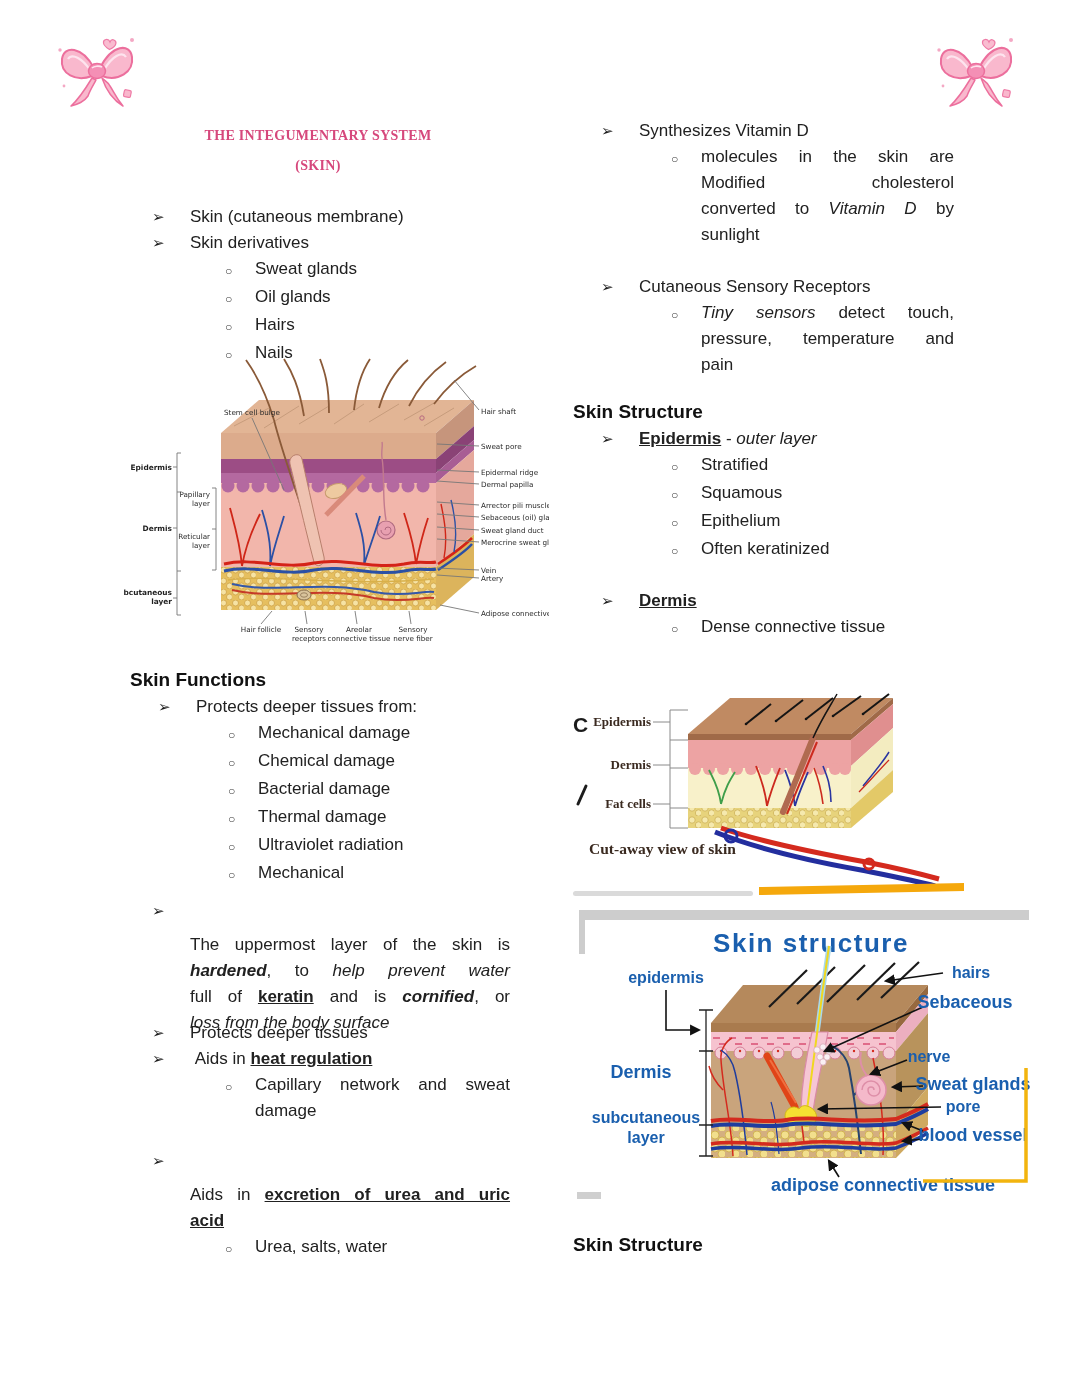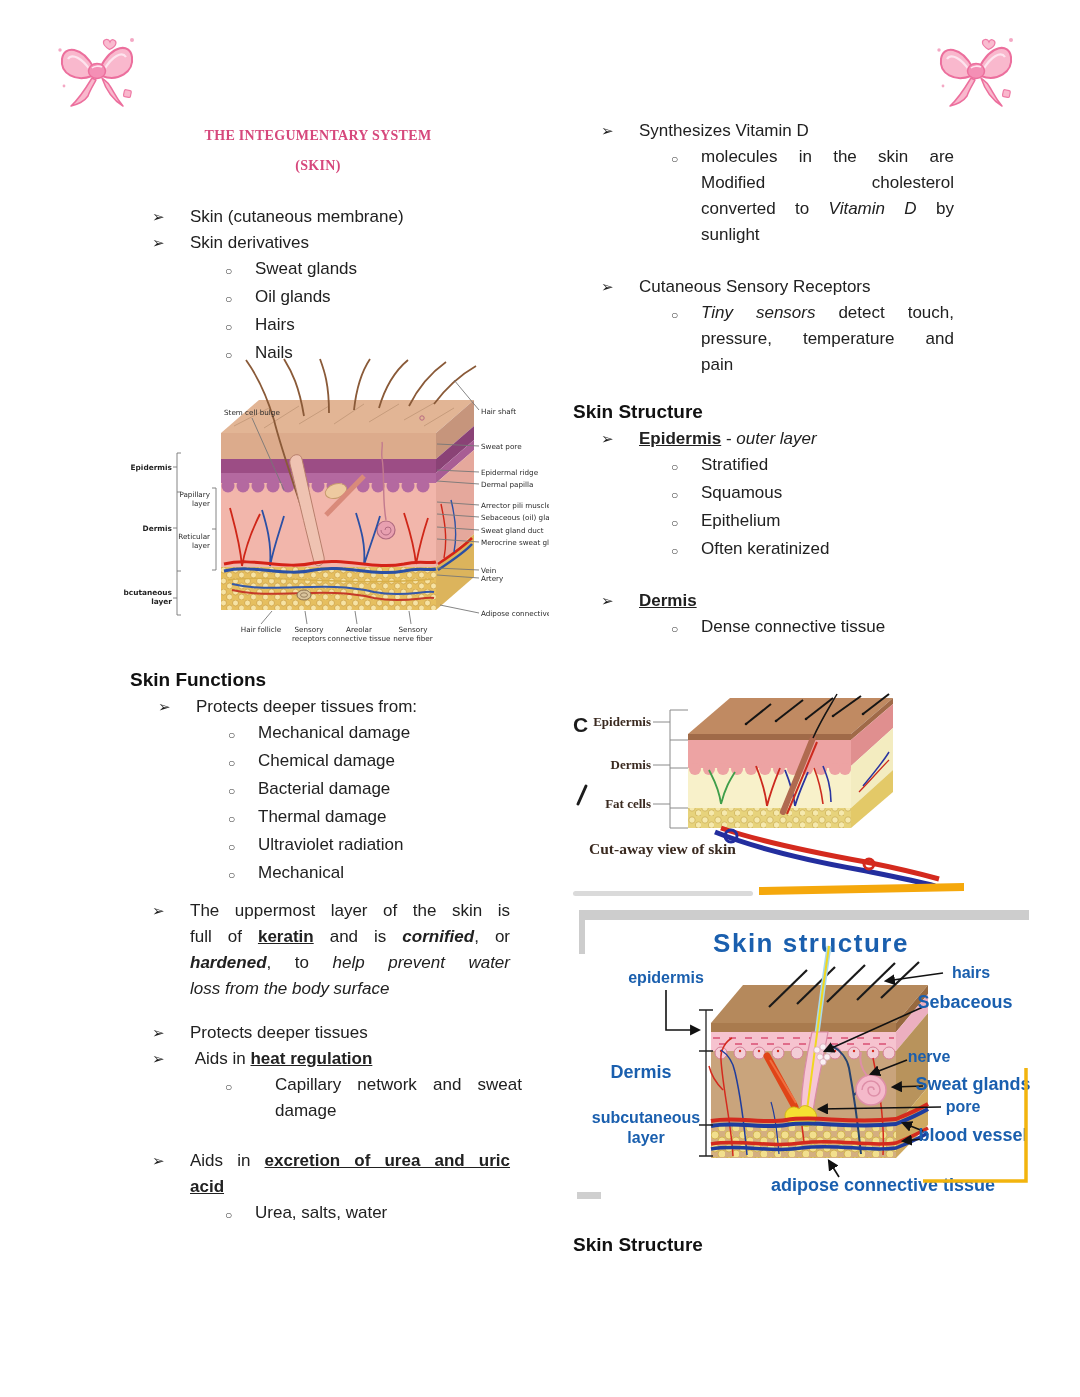--- a/index.html
+++ b/index.html
@@ -14,22 +14,22 @@
   .ml73{margin-left:73px;}
   .ml98{margin-left:98px;}
   .mt24{margin-top:24px;}
   .mt26{margin-top:26px;}
   .h{font-weight:700;font-size:19px;line-height:28px;color:#111;}
   .bold{font-weight:700;text-decoration:underline;}
   .it{font-style:italic;}
   .bi{font-weight:700;font-style:italic;}
   .bu{font-weight:700;text-decoration:underline;}
   .jl{text-align:justify;text-align-last:justify;}
-  .w320{width:320px;}
-  .w255{width:255px;margin-left:20px;}
+  .w320{width:320px;margin-top:34px;}
+  .w255{width:255px;}
   .w253{width:253px;}
   #title{position:absolute;left:118px;top:121px;width:400px;text-align:center;
          font-family:"Liberation Serif","DejaVu Serif",serif;font-weight:700;
          font-size:14px;line-height:30px;color:#d6487c;letter-spacing:.3px;}
   #bottom-heading{position:absolute;left:573px;top:1234px;font-weight:700;font-size:19px;color:#111;}
   svg{display:block;}
   .d1t{font:7.2px "DejaVu Sans",sans-serif;fill:#2a2a2a;}
   .d1b{font:700 7.4px "DejaVu Sans",sans-serif;fill:#1f1f1f;}
   .cwl{font:700 13px "Liberation Serif",serif;fill:#3a2a20;}
   .cwc{font:700 15.5px "Liberation Serif",serif;fill:#3a2a20;}
@@ -253,22 +253,22 @@
         <span class="ci">○</span>
         <span>Mechanical</span>
       </div>
   </div>
 
   <div class="sec" style="left:152px;top:898px">
     <div class="b">
       <span class="ar">➢</span>
       <div class="w320">
         <div class="jl"><span>The uppermost layer of the skin is</span></div>
+        <div class="jl"><span class="bi">hardened</span><span>, to </span><span class="it">help prevent water</span></div>
         <div class="jl"><span>full of </span><span class="bu">keratin</span><span> and is </span><span class="bi">cornified</span><span>, or</span></div>
-        <div class="jl"><span class="bi">hardened</span><span>, to </span><span class="it">help prevent water</span></div>
         <div><span class="it">loss from the body surface</span></div>
       </div>
     </div>
   </div>
 
   <div class="sec" style="left:152px;top:1020px;width:370px">
     <div class="b">
         <span class="ar">➢</span>
         <span>Protects deeper tissues</span>
       </div>

